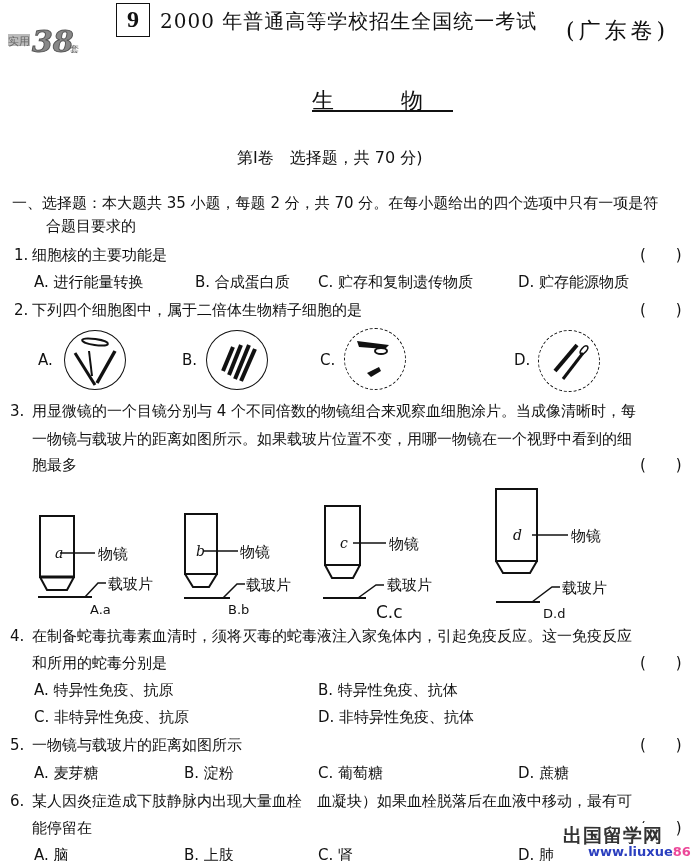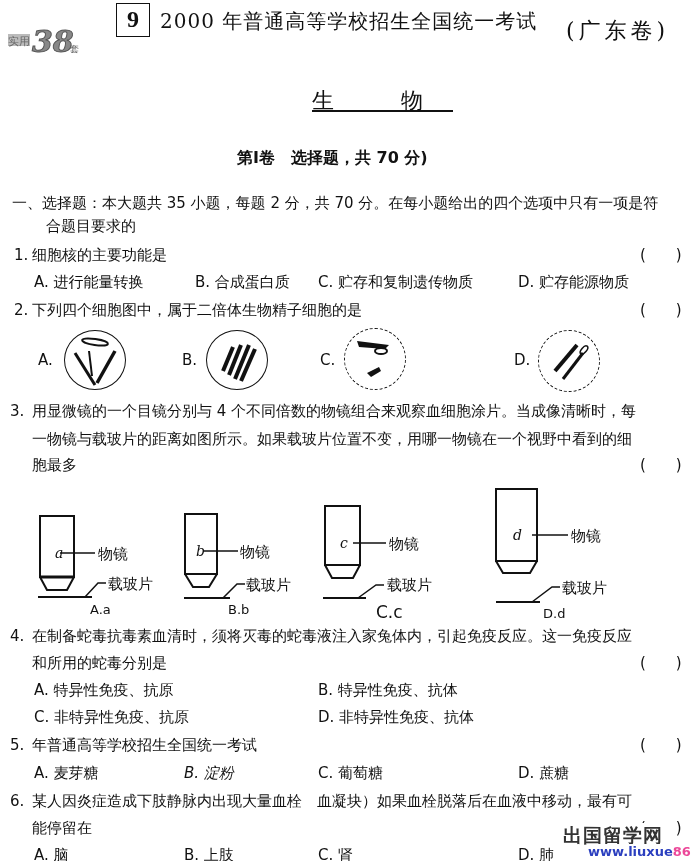--- a/index.html
+++ b/index.html
@@ -8,21 +8,21 @@
   .abs { position:absolute; white-space:nowrap; }
   .t { font-size:15px; line-height:20px; }
   .serif { font-family:"DejaVu Serif","Liberation Serif", serif; }
   .logo { left:6px; top:20px; width:82px; height:40px; }
   .numbox { left:116px; top:3px; width:34px; height:34px; border:1.5px solid #111; box-sizing:border-box;
             font-family:"Liberation Serif","DejaVu Serif",serif; font-weight:bold; font-size:24px;
             text-align:center; line-height:31px; }
   .title { left:160px; top:8px; font-size:20px; letter-spacing:1px; }
   .region { left:566px; top:16px; font-size:22px; letter-spacing:4px; }
   .subject { left:312px; top:86px; font-size:22px; letter-spacing:30px;text-decoration:underline; }
-  .section { left:237px; top:148px; font-size:16px; font-weight:bold; }
+  .section { left:237px; top:148px; font-size:16px; font-weight:normal; }
   .paren { font-size:15px; }
   .cell { position:absolute; border:1.6px solid #111; border-radius:50%; box-sizing:border-box; }
   .cell.dash { border-style:dashed; }
   .watermark1 { left:563px; top:823px; font-size:19px; font-weight:bold; color:#333; letter-spacing:1px; }
   .watermark2 { left:588px; top:844px; font-size:13px; font-weight:bold; color:#2b3fbf; }
   .watermark2 .hl { color:#ec4899; }
 </style>
 </head>
 <body>
 
@@ -151,24 +151,24 @@
 <div class="abs t" style="left:10px;top:626px;">4.</div>
 <div class="abs t" style="left:32px;top:626px;">在制备蛇毒抗毒素血清时，须将灭毒的蛇毒液注入家兔体内，引起免疫反应。这一免疫反应</div>
 <div class="abs t" style="left:32px;top:653px;">和所用的蛇毒分别是</div>
 <div class="abs t paren" style="left:640px;top:653px;">(　　)</div>
 <div class="abs t" style="left:34px;top:680px;">A. 特异性免疫、抗原</div>
 <div class="abs t" style="left:318px;top:680px;">B. 特异性免疫、抗体</div>
 <div class="abs t" style="left:34px;top:707px;">C. 非特异性免疫、抗原</div>
 <div class="abs t" style="left:318px;top:707px;">D. 非特异性免疫、抗体</div>
 
 <div class="abs t" style="left:10px;top:735px;">5.</div>
-<div class="abs t" style="left:32px;top:735px;">年普通高等学校招生全国统一考试</div>
+<div class="abs t" style="left:32px;top:735px;">一物镜与载玻片的距离如图所示</div>
 <div class="abs t paren" style="left:640px;top:735px;">(　　)</div>
 <div class="abs t" style="left:34px;top:763px;">A. 麦芽糖</div>
-<div class="abs t" style="left:184px;top:763px;font-style:italic;">B. 淀粉</div>
+<div class="abs t" style="left:184px;top:763px;">B. 淀粉</div>
 <div class="abs t" style="left:318px;top:763px;">C. 葡萄糖</div>
 <div class="abs t" style="left:518px;top:763px;">D. 蔗糖</div>
 
 <div class="abs t" style="left:10px;top:791px;">6.</div>
 <div class="abs t" style="left:32px;top:791px;">某人因炎症造成下肢静脉内出现大量血栓　血凝块）如果血栓脱落后在血液中移动，最有可</div>
 <div class="abs t" style="left:32px;top:818px;">能停留在</div>
 <div class="abs t paren" style="left:640px;top:818px;">(　　)</div>
 <div class="abs t" style="left:34px;top:845px;">A. 脑</div>
 <div class="abs t" style="left:184px;top:845px;">B. 上肢</div>
 <div class="abs t" style="left:318px;top:845px;">C. 肾</div>

